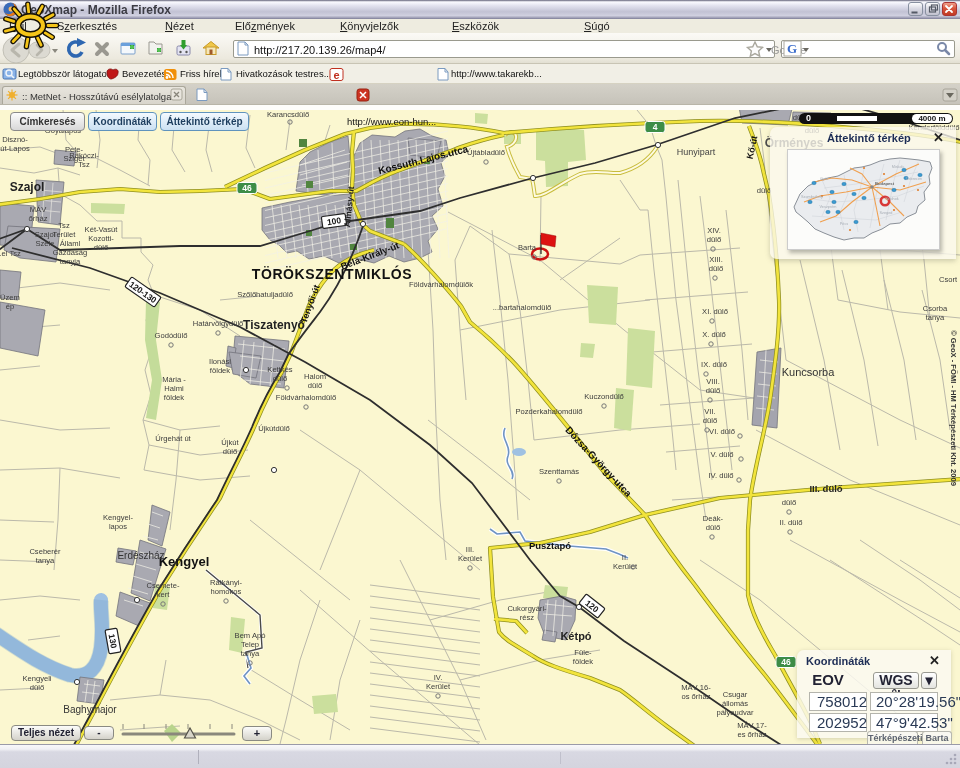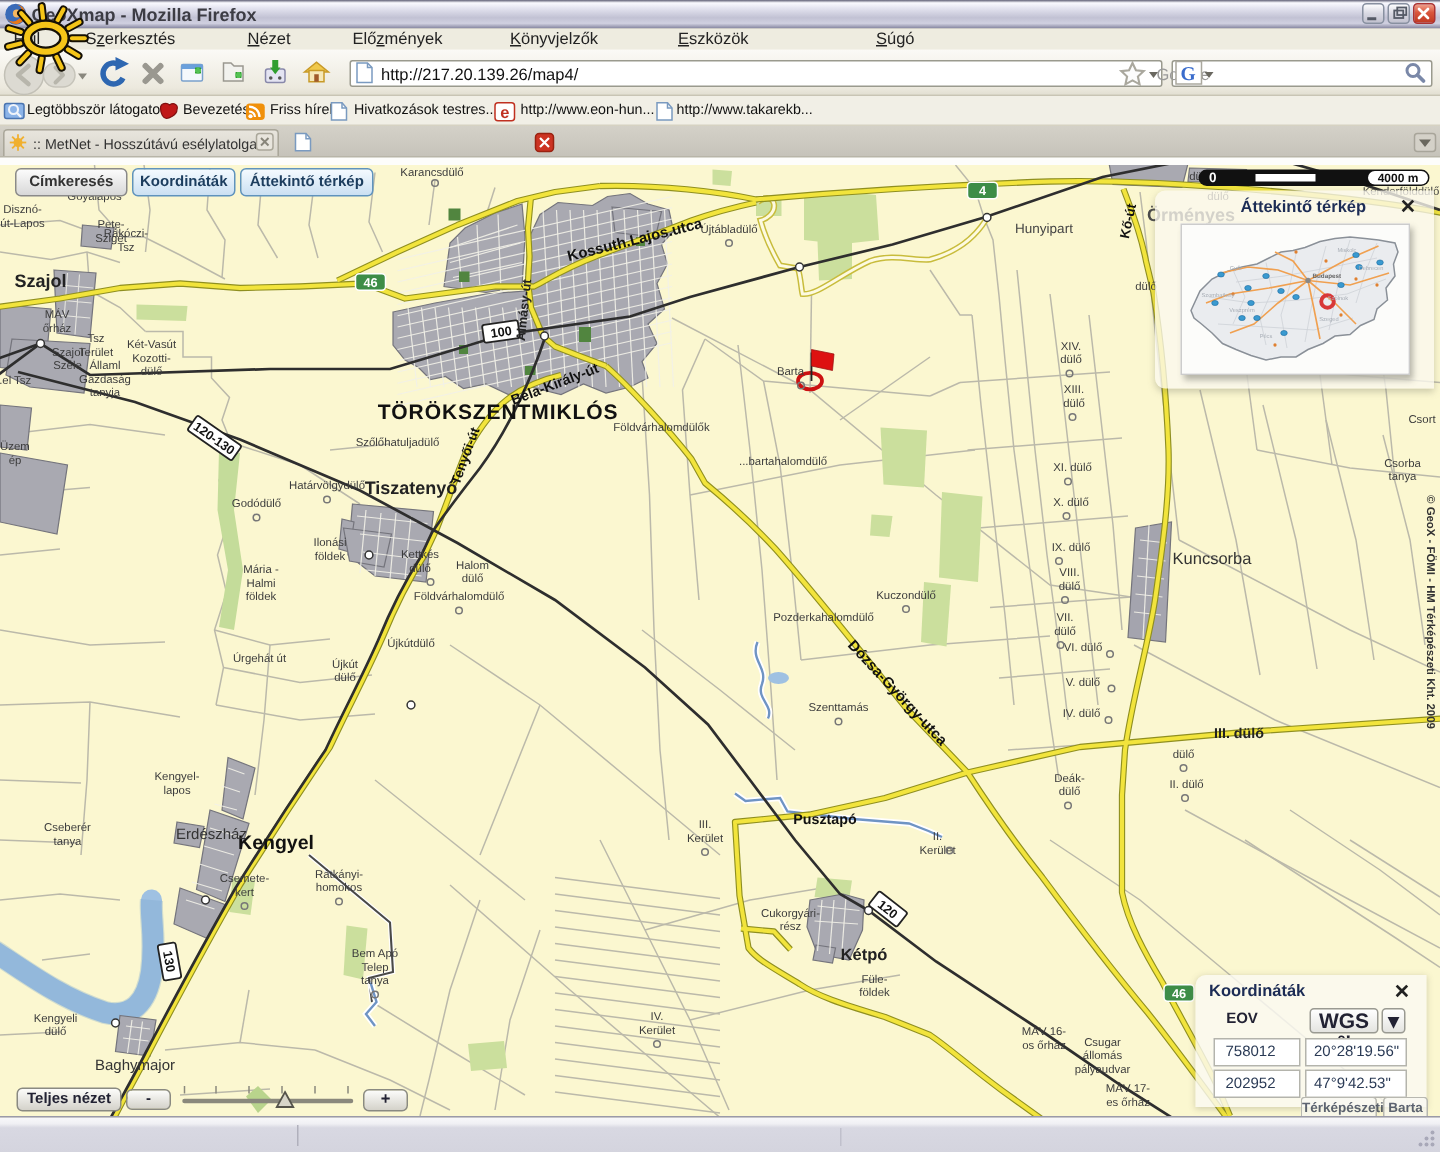--- a/index.html
+++ b/index.html
@@ -48,21 +48,21 @@
 #scalebar .m{position:absolute;right:1px;top:1px;width:40px;height:9px;background:#fff;border-radius:5px;color:#111;font-size:8px;font-weight:bold;text-align:center;line-height:9px;}
 
 #ovpanel{top:127px;left:770px;width:186px;height:132px;background:rgba(251,249,238,0.78);border-radius:7px 0 0 7px;box-shadow:0 2px 5px rgba(120,120,100,0.35);}
 #ovpanel .hd{position:absolute;left:57px;top:5px;font-size:11px;font-weight:bold;color:#1c2c55;}
 #ovpanel .x{position:absolute;right:12px;top:3px;font-size:13px;font-weight:bold;color:#222;}
 #ovcard{position:absolute;left:17px;top:22px;width:151px;height:99px;background:#fff;border:1px solid #ccc;box-shadow:2px 3px 4px rgba(100,100,90,0.45);}
 
 #copanel{top:650px;left:797px;width:154px;height:88px;background:rgba(250,249,242,0.82);border-radius:7px 0 0 0;box-shadow:0 1px 4px rgba(120,120,100,0.3);}
 #copanel .hd{position:absolute;left:9px;top:5px;font-size:11px;font-weight:bold;color:#1c2c55;}
 #copanel .x{position:absolute;right:11px;top:3px;font-size:13px;font-weight:bold;color:#222;}
-.cocell{position:absolute;background:#fff;border:1px solid #b4b4ac;box-sizing:border-box;font-size:10px;color:#2a3a55;}
+.cocell{position:absolute;background:#fff;border:1px solid #b4b4ac;box-sizing:border-box;font-size:15px;color:#2a3a55;}
 #wgsbtn{position:absolute;background:linear-gradient(180deg,#fff,#e4e4e0);border:1px solid #9a9a92;border-radius:3px;box-sizing:border-box;font-size:14px;font-weight:bold;color:#223;text-align:center;}
 .gxbtn{background:rgba(248,248,244,0.7);border:1px solid #b8b8b0;border-bottom:none;border-radius:3px 3px 0 0;box-sizing:border-box;font-size:9px;font-weight:bold;color:rgba(40,50,70,0.75);text-align:center;line-height:12px;}
 
 #statusbar{top:744px;left:0;width:960px;height:24px;background:linear-gradient(180deg,#f8f8fa 0%,#f0f0f4 18%,#d8d8e2 30%,#d4d4de 100%);border-top:1px solid #9a9aa8;box-sizing:border-box;}
 #metnet{top:744px;left:0;width:150px;height:24px;background:#000;color:#e8e162;font-family:"Liberation Serif",serif;font-size:17px;line-height:23px;padding-left:4px;box-sizing:border-box;}
 .u{text-decoration:underline;}
 </style>
 </head>
 <body>
 <div id="stage">
@@ -603,21 +603,21 @@
       <path d="M570,15 L576,15 L573,19 Z" fill="#6a6860"></path>
       <circle cx="709" cy="14" r="4" fill="none" stroke="#7a88a8" stroke-width="2"></circle>
       <path d="M712,17 L716,21" stroke="#7a88a8" stroke-width="2.5" stroke-linecap="round"></path>
     </svg>
 
   <div id="bookbar" class="abs">
     <span style="left:18px;">Legtöbbször látogatott</span>
     <span style="left:122px;">Bevezetés</span>
     <span style="left:180px;">Friss hírek</span>
     <span style="left:236px;">Hivatkozások testres...</span>
-    <span style="left:347px;">http://www.eon-hun...</span>
+    <span style="left:347px;margin-top:48px;">http://www.eon-hun...</span>
     <span style="left:451px;">http://www.takarekb...</span>
   </div>
   <svg class="abs" style="top:64px;left:0;" width="960" height="20" viewBox="0 0 960 20" xmlns="http://www.w3.org/2000/svg">
       <rect x="3" y="5" width="13" height="10" rx="1.5" fill="#8cb4e8" stroke="#4a74b0" stroke-width="1"></rect>
       <circle cx="9" cy="9" r="3" fill="none" stroke="#f0f4fa" stroke-width="1.4"></circle>
       <path d="M11,11 L14,14" stroke="#f0f4fa" stroke-width="1.6"></path>
       <path d="M107,8 C107,5 111,4 113,6 C116,4 119,6 118,9 C118,13 112,15 111,15 C109,15 107,12 107,8 Z" fill="#c01818" stroke="#801010" stroke-width="0.8"></path>
       <rect x="164" y="5" width="12.5" height="11" rx="2.5" fill="#f0900a"></rect>
       <circle cx="167" cy="13.5" r="1.4" fill="#fff"></circle>
       <path d="M166,10.5 A 3.5 3.5 0 0 1 170,14 M166,7 A 7 7 0 0 1 173,14" fill="none" stroke="#fff" stroke-width="1.5"></path>

